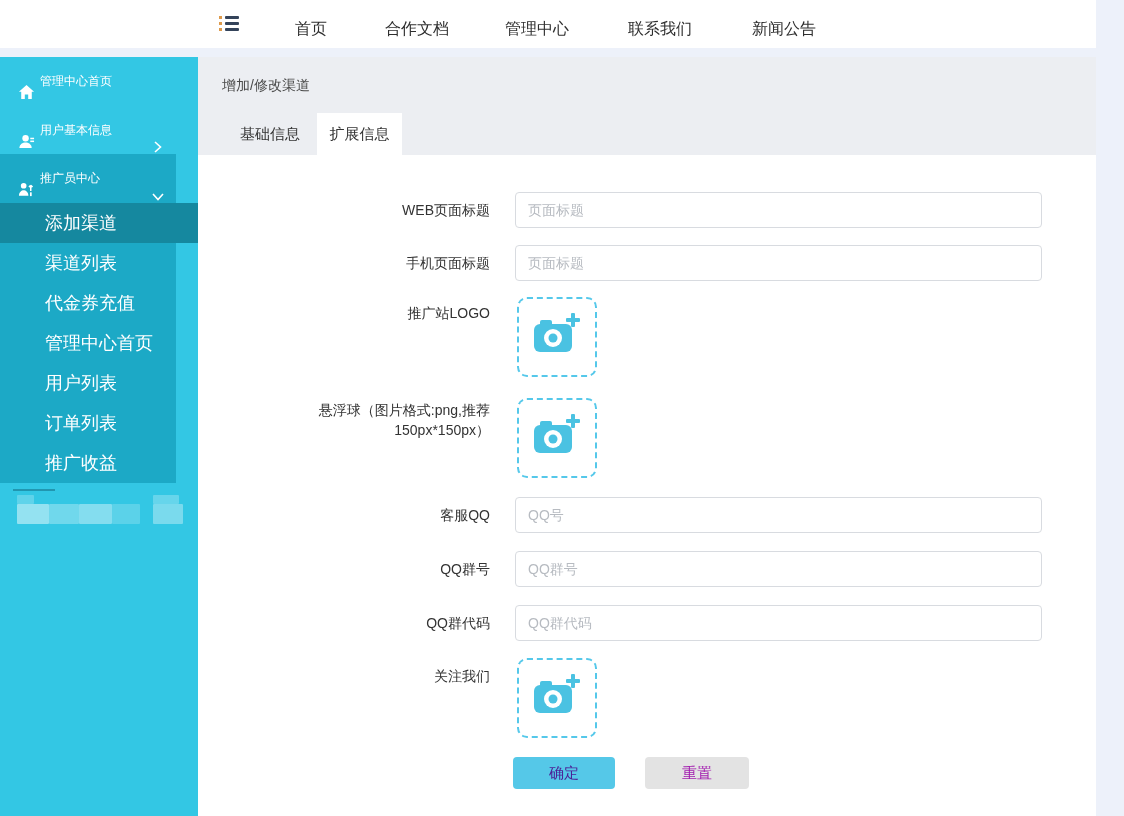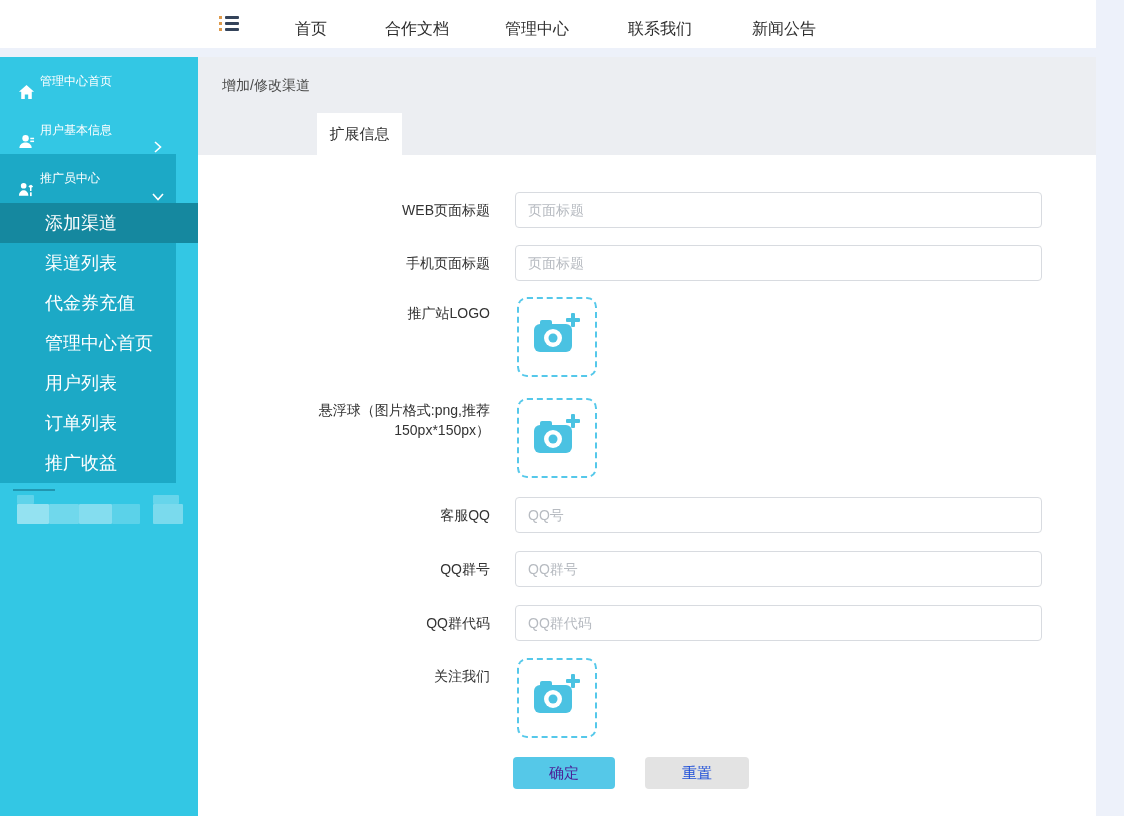--- a/index.html
+++ b/index.html
@@ -36,21 +36,21 @@
   .flabel{position:absolute;left:92px;width:200px;text-align:right;font-size:14px;font-weight:400;color:#333;line-height:20px;}
   .flabel.vcenter{line-height:36px;}
   .finput{position:absolute;left:317px;width:527px;height:36px;box-sizing:border-box;
     border:1px solid #d8dbe0;border-radius:4px;background:#fff;padding:0 12px;
     font-size:14px;color:#333;font-family:inherit;outline:none;}
   .finput::placeholder{color:#b7bbc1;}
   .upload-box{position:absolute;left:319px;width:80px;height:80px;box-sizing:border-box;
     border:2px dashed #55c8ea;border-radius:10px;display:flex;align-items:center;justify-content:center;cursor:pointer;background:#fff;}
   .btn{position:absolute;height:32px;border:none;border-radius:4px;font-size:15px;cursor:pointer;font-family:inherit;}
   .btn-primary{left:315px;width:102px;background:#55c8e8;color:#4c1d95;}
-  .btn-reset{left:447px;width:104px;background:#e3e3e3;color:#1d4ed8;}
+  .btn-reset{left:447px;width:104px;background:#e3e3e3;color:#a21caf;}
 </style>
 </head>
 <body>
 
 <div class="topbar">
   <span class="menu-toggle">
     <svg width="22" height="18" viewBox="0 0 22 18">
       <rect x="0" y="1" width="3" height="3" fill="#dd9a4c"></rect>
         <rect x="6" y="1" width="14" height="3" rx="1" fill="#34435a"></rect>
       <rect x="0" y="7" width="3" height="3" fill="#dd9a4c"></rect>
@@ -141,20 +141,21 @@
     <div class="px" style="left:49px;top:22px;width:30px;height:20px;background:rgba(255,255,255,.30)"></div>
     <div class="px" style="left:79px;top:22px;width:33px;height:20px;background:rgba(255,255,255,.40)"></div>
     <div class="px" style="left:112px;top:22px;width:28px;height:20px;background:rgba(255,255,255,.20)"></div>
     <div class="px" style="left:153px;top:13px;width:26px;height:9px;background:rgba(255,255,255,.25)"></div>
     <div class="px" style="left:153px;top:22px;width:30px;height:20px;background:rgba(255,255,255,.35)"></div>
   </div>
 </div>
 
 <div class="content-head">
   <div class="breadcrumb">增加/修改渠道</div>
+  <div class="tab inactive">基础信息</div>
   <div class="tab active">扩展信息</div>
 </div>
 
 <div class="panel">
 
   <label class="flabel vcenter" style="top:37px">WEB页面标题</label>
   <input class="finput" style="top: 37px;" placeholder="页面标题">
 
   <label class="flabel vcenter" style="top:90px">手机页面标题</label>
   <input class="finput" style="top: 90px;" placeholder="页面标题">

